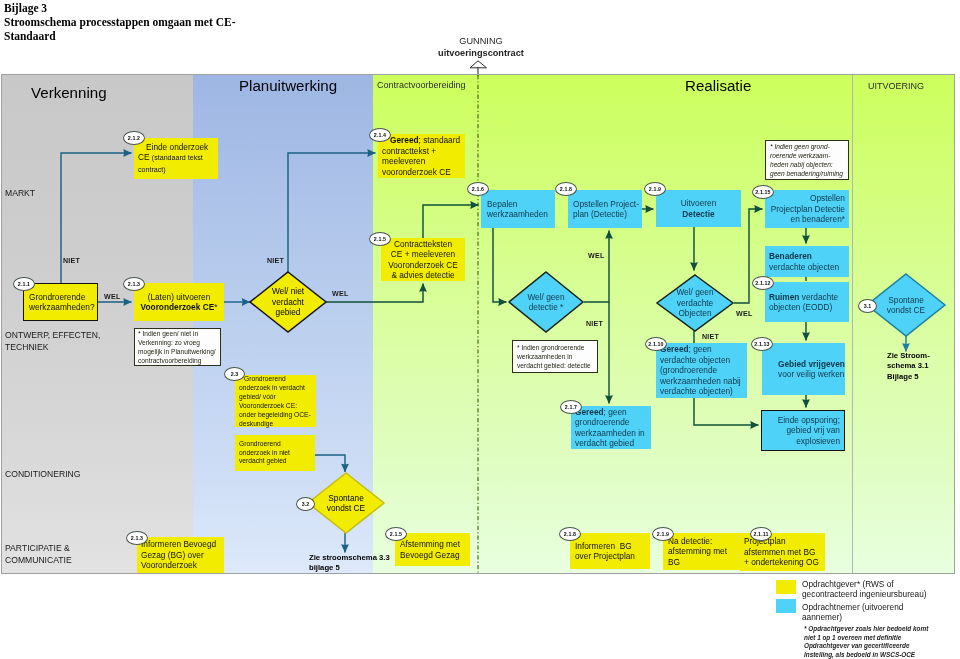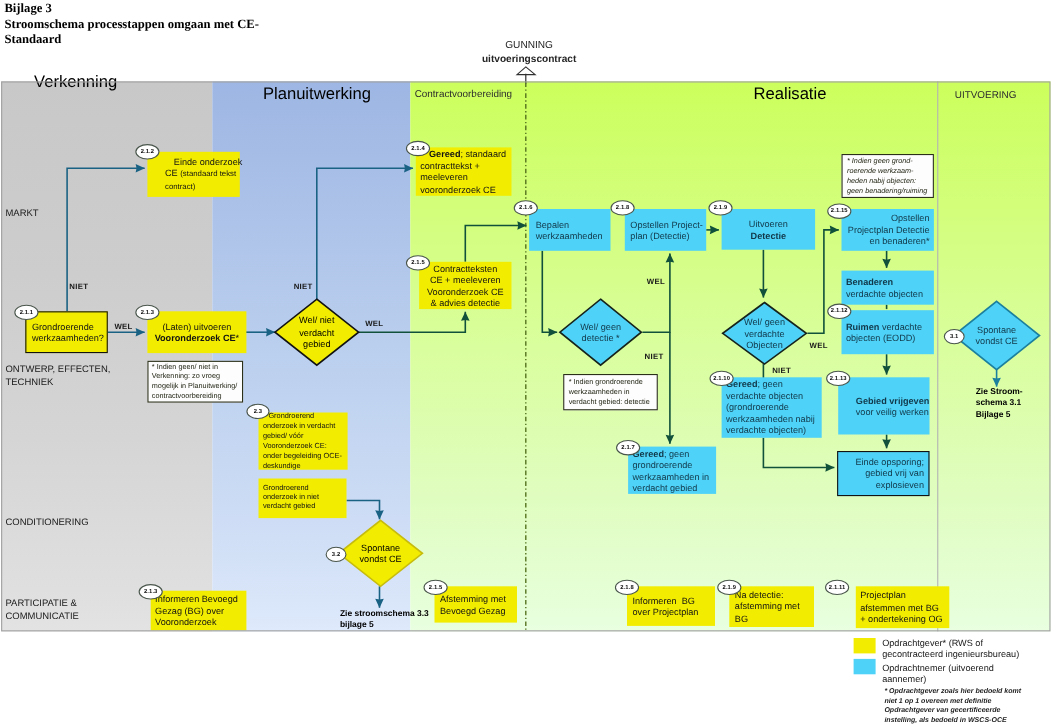--- a/index.html
+++ b/index.html
@@ -78,21 +78,21 @@
 <div id="gunning"><span>GUNNING</span><br><span class="g2">uitvoeringscontract</span></div>
 <svg class="lay" viewBox="0 0 960 659" style="z-index:1">
   <path d="M478,60.8 L486.5,67.8 L470,67.8 Z" fill="#ffffff" stroke="#303030" stroke-width="1"></path>
   <line x1="478" y1="67" x2="478" y2="76" stroke="#303030" stroke-width="1.1"></line>
 </svg>
 <div class="band" id="band-grey"></div>
 <div class="band" id="band-blue"></div>
 <div class="band" id="band-green"></div>
 <div class="divider" style="left:852px"></div>
 <div id="band-outline"></div>
-<div class="phase-label phase-big" id="ph-0" style="left:31px;top:66px">Verkenning</div>
+<div class="phase-label phase-big" id="ph-0" style="left:31px;top:84px">Verkenning</div>
 <div class="phase-label phase-big" id="ph-1" style="left:239px;top:77px">Planuitwerking</div>
 <div class="phase-label phase-small" id="ph-2" style="left:377px;top:80px">Contractvoorbereiding</div>
 <div class="phase-label phase-big" id="ph-3" style="left:685px;top:77px">Realisatie</div>
 <div class="phase-label phase-small" id="ph-4" style="left:868px;top:81px">UITVOERING</div>
 <div class="lane" style="left:5px;top:188px">MARKT</div>
 <div class="lane" style="left:5px;top:330px">ONTWERP, EFFECTEN,<br>TECHNIEK</div>
 <div class="lane" style="left:5px;top:469px">CONDITIONERING</div>
 <div class="lane" style="left:5px;top:543px">PARTICIPATIE &amp;<br>COMMUNICATIE</div>
 <svg class="lay" id="edges" viewBox="0 0 960 659">
   <defs>
@@ -156,21 +156,21 @@
   <div class="dtext">Spontane<br>vondst CE</div>
 </div>
 <div class="badge" style="left:858px;top:299px;width:17px;height:12px">3.1</div>
 <div class="dwrap yellow" style="left:308px;top:473px;width:76px;height:60px">
   <svg width="76" height="60" viewBox="0 0 76 60">
         <path d="M38,0 L76,30 L38,60 L0,30 Z" fill="#f2ed00" stroke="#c7bc0e" stroke-width="1.5"></path>
       </svg>
   <div class="dtext">Spontane<br>vondst CE</div>
 </div>
 <div class="badge" style="left:296px;top:497px;width:17px;height:12px">3.2</div>
-<div class="node yellow" style="left:134px;top:138px;width:84px;height:41px;padding:0 16px">
+<div class="node yellow" style="left:134px;top:138px;width:84px;height:41px;padding:0 4px">
       <div class="txt" style="text-align:left;"><span class="ind8">Einde onderzoek</span><br>CE <span class="sm">(standaard tekst</span><br><span class="sm">contract)</span></div>
     </div>
 <div class="badge" style="left:123px;top:131px;width:20px;height:12px">2.1.2</div>
 <div class="node yellow" style="left:378px;top:134px;width:87px;height:44px;padding:0 4px">
       <div class="txt" style="text-align:left;"><span class="ind8"><b>Gereed</b>; standaard</span><br>contracttekst +<br>meeleveren<br>vooronderzoek CE</div>
     </div>
 <div class="badge" style="left:369px;top:128px;width:20px;height:12px">2.1.4</div>
 <div class="node white it" style="left:765px;top:140px;width:84px;height:40px;padding:0 4px">
       <div class="txt" style="text-align:left;">* Indien geen grond-<br>roerende werkzaam-<br>heden nabij objecten:<br>geen benadering/ruiming</div>
     </div>
@@ -246,21 +246,21 @@
     </div>
 <div class="badge" style="left:385px;top:527px;width:20px;height:12px">2.1.5</div>
 <div class="node yellow" style="left:570px;top:533px;width:80px;height:36px;padding:0 5px">
       <div class="txt" style="text-align:left;">Informeren&nbsp; BG<br>over Projectplan</div>
     </div>
 <div class="badge" style="left:559px;top:527px;width:20px;height:12px">2.1.8</div>
 <div class="node yellow" style="left:663px;top:533px;width:77px;height:37px;padding:0 5px">
       <div class="txt" style="text-align:left;">Na detectie:<br>afstemming met<br>BG</div>
     </div>
 <div class="badge" style="left:652px;top:527px;width:20px;height:12px">2.1.9</div>
-<div class="node yellow" style="left:778px;top:533px;width:85px;height:38px;padding:0 4px">
+<div class="node yellow" style="left:740px;top:533px;width:85px;height:38px;padding:0 4px">
       <div class="txt" style="text-align:left;">Projectplan<br>afstemmen met BG<br>+ ondertekening OG</div>
     </div>
 <div class="badge" style="left:750px;top:527px;width:20px;height:12px">2.1.11</div>
 <div class="elabel" style="left:63px;top:257px">NIET</div>
 <div class="elabel" style="left:104px;top:293px">WEL</div>
 <div class="elabel" style="left:267px;top:257px">NIET</div>
 <div class="elabel" style="left:332px;top:290px">WEL</div>
 <div class="elabel" style="left:588px;top:252px">WEL</div>
 <div class="elabel" style="left:586px;top:320px">NIET</div>
 <div class="elabel" style="left:736px;top:310px">WEL</div>

